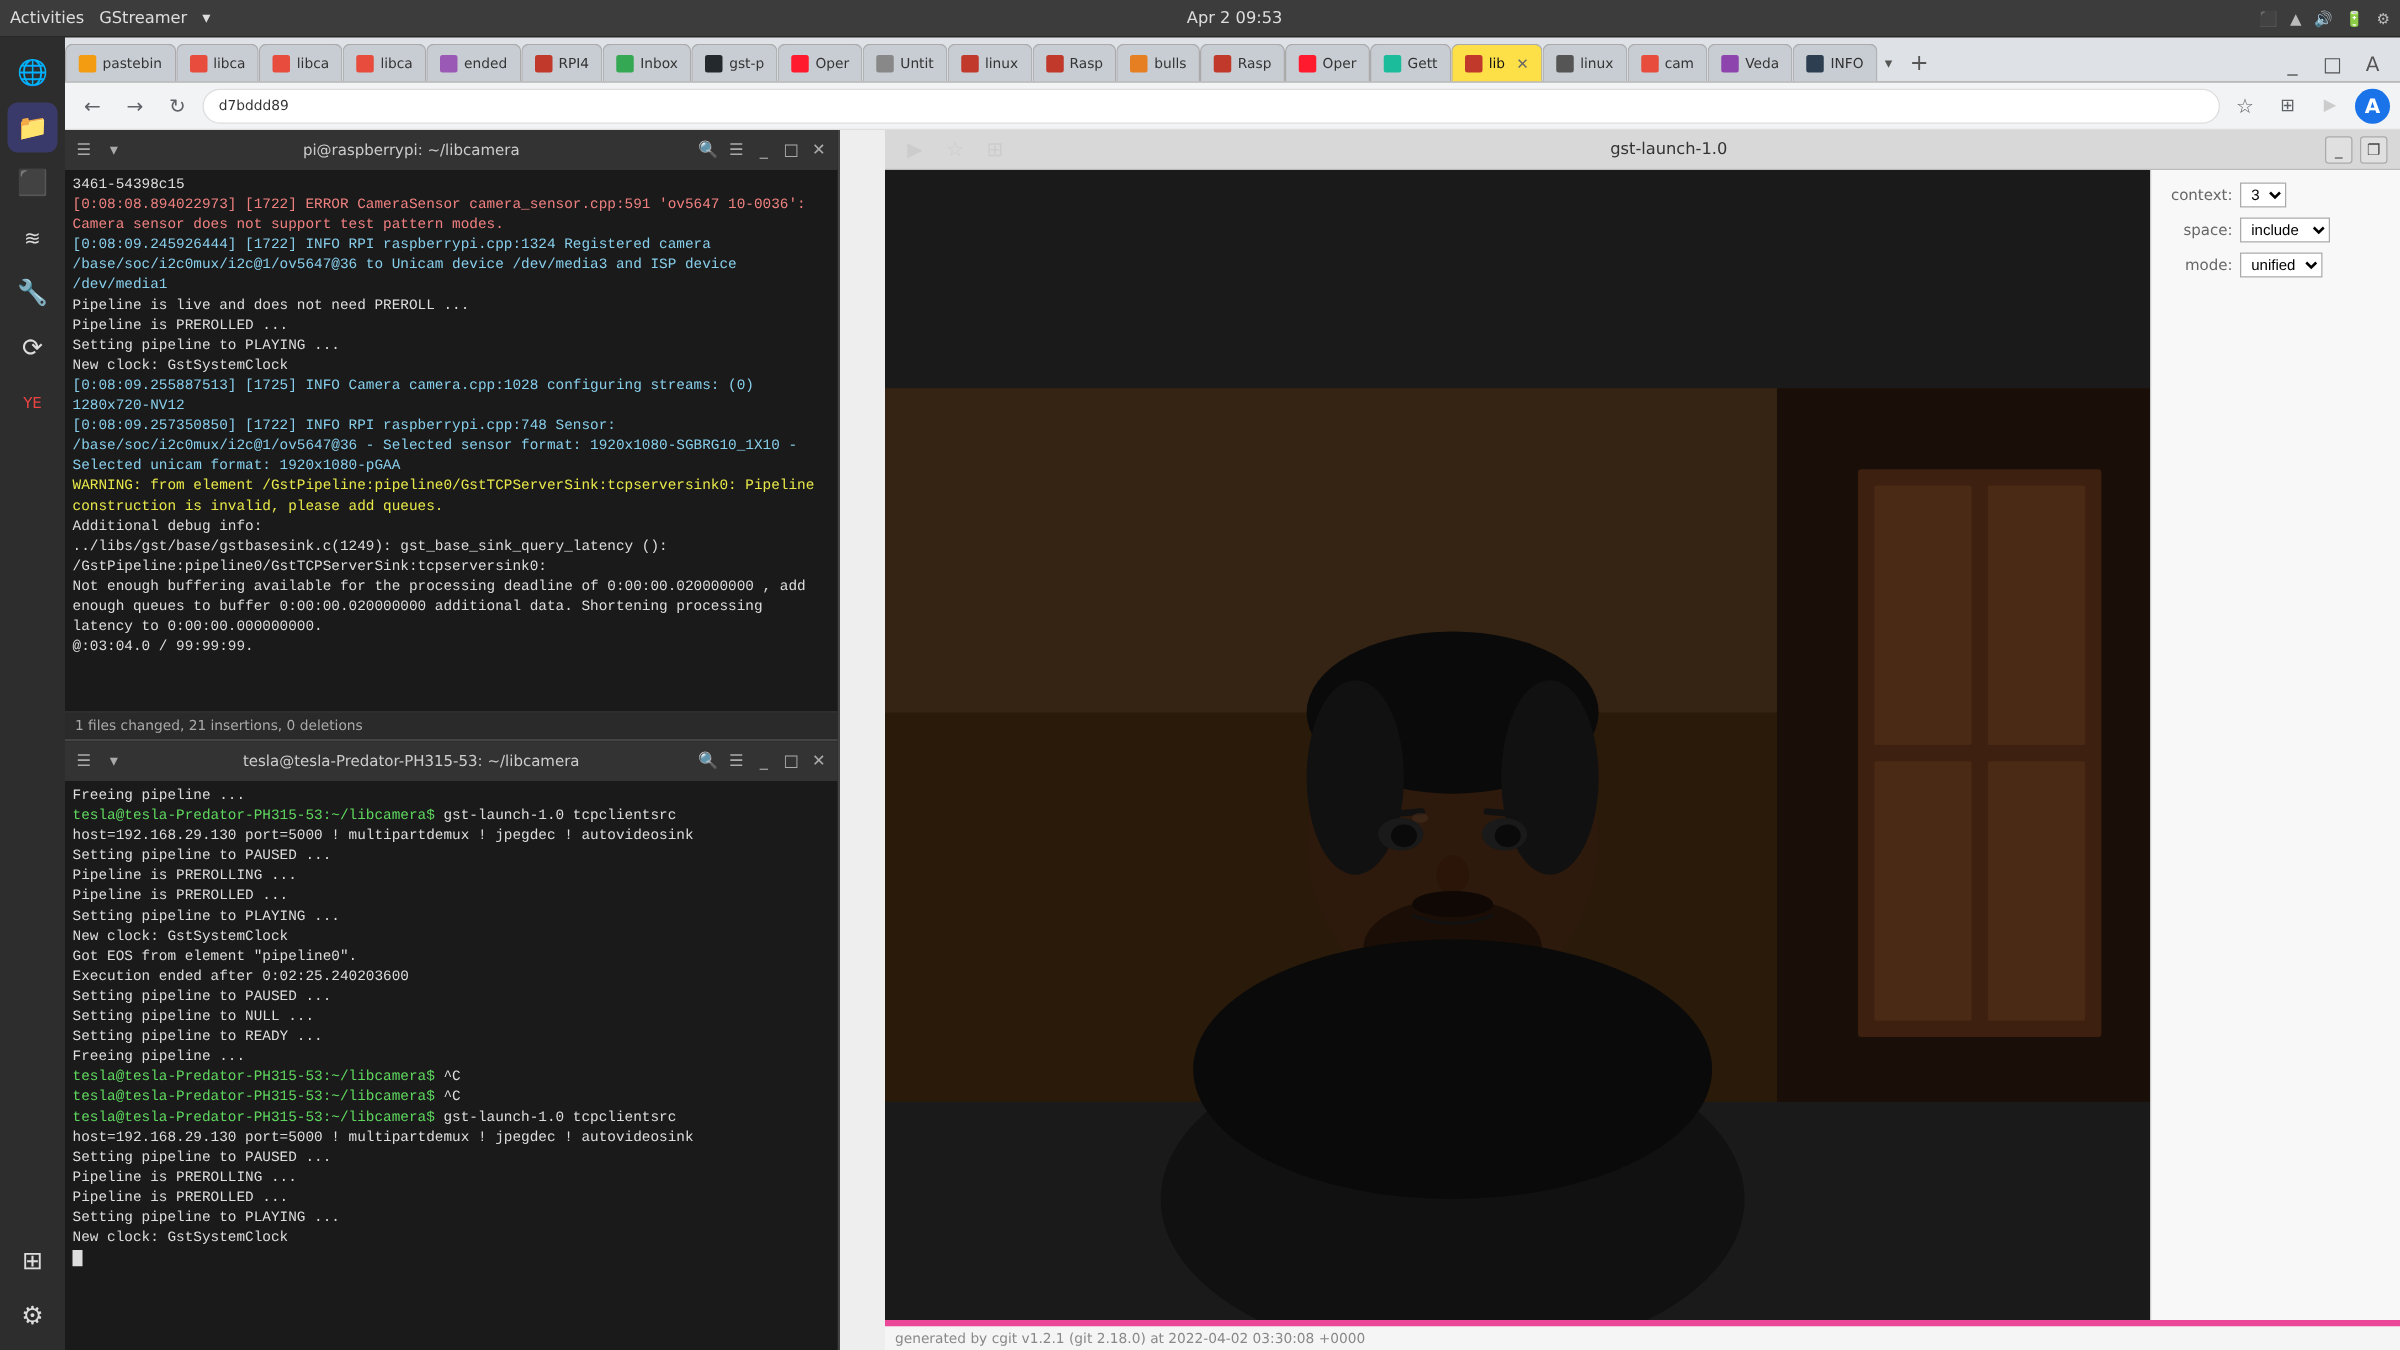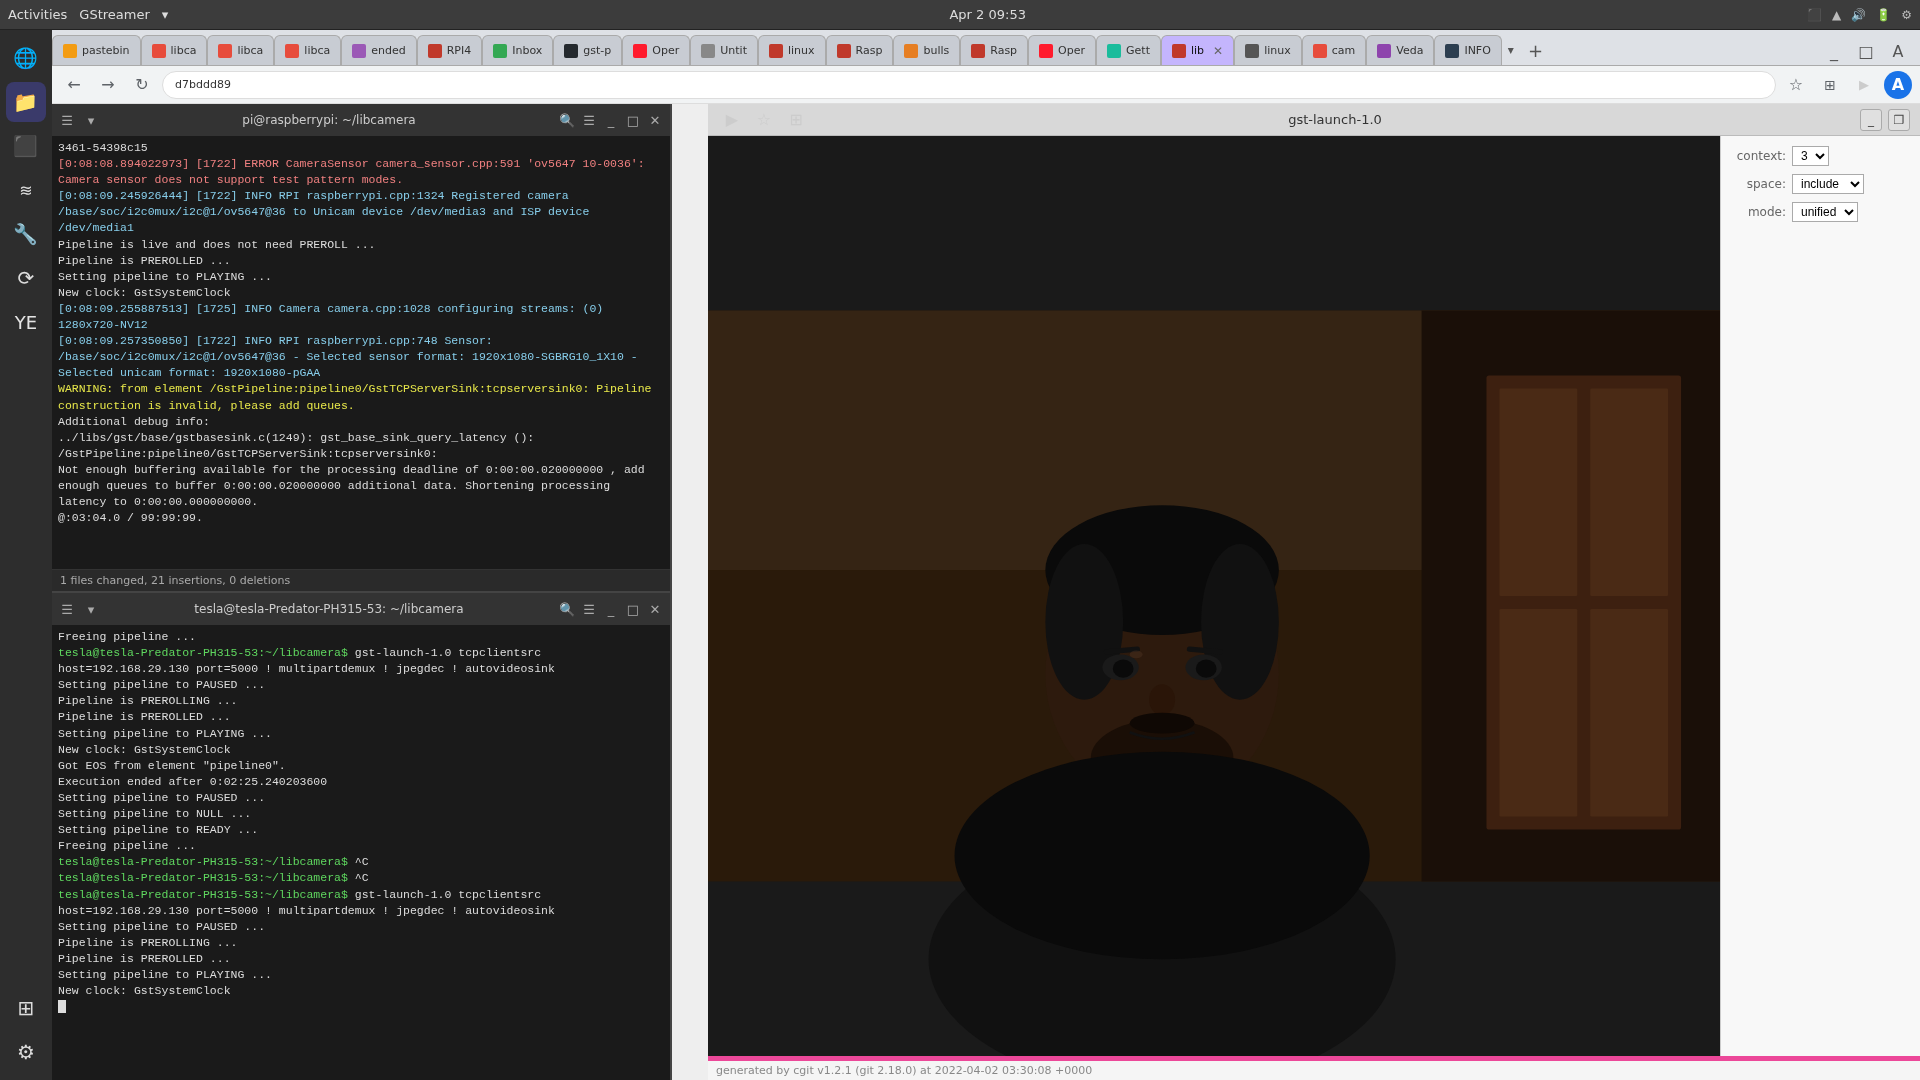--- a/index.html
+++ b/index.html
@@ -64,21 +64,21 @@
       border-bottom: none;
       border-radius: 6px 6px 0 0;
       font-size: 11px;
       color: #333;
       gap: 5px;
       cursor: pointer;
       white-space: nowrap;
       max-width: 140px;
     }
     .browser-tab.active {
-      background: #c4b5fd;
+      background: #fde047;
       color: #111;
       z-index: 2;
     }
     .browser-tab .tab-favicon {
       width: 14px;
       height: 14px;
       display: inline-block;
       border-radius: 2px;
       flex-shrink: 0;
     }
@@ -379,21 +379,21 @@
   </div>
 </div>
 
 <div id="sidebar">
   <div class="sidebar-icon">🌐</div>
   <div class="sidebar-icon" style="background:#3a3a6a;">📁</div>
   <div class="sidebar-icon">⬛</div>
   <div class="sidebar-icon" style="font-size:16px;">≋</div>
   <div class="sidebar-icon">🔧</div>
   <div class="sidebar-icon">⟳</div>
-  <div class="sidebar-icon" style="font-size:18px; color:#e5e5e5;">YE</div>
+  <div class="sidebar-icon" style="font-size:12px; color:#ef4444;">YE</div>
   <div class="sidebar-spacer"></div>
   <div class="sidebar-icon">⊞</div>
   <div class="sidebar-icon">⚙</div>
 </div>
 
 <div style="position:absolute; left:52px; top:30px; width:1868px; height:1050px; display:flex; flex-direction:column;">
 
   <div id="browser-tabs-area">
 
     <div class="browser-tab">

